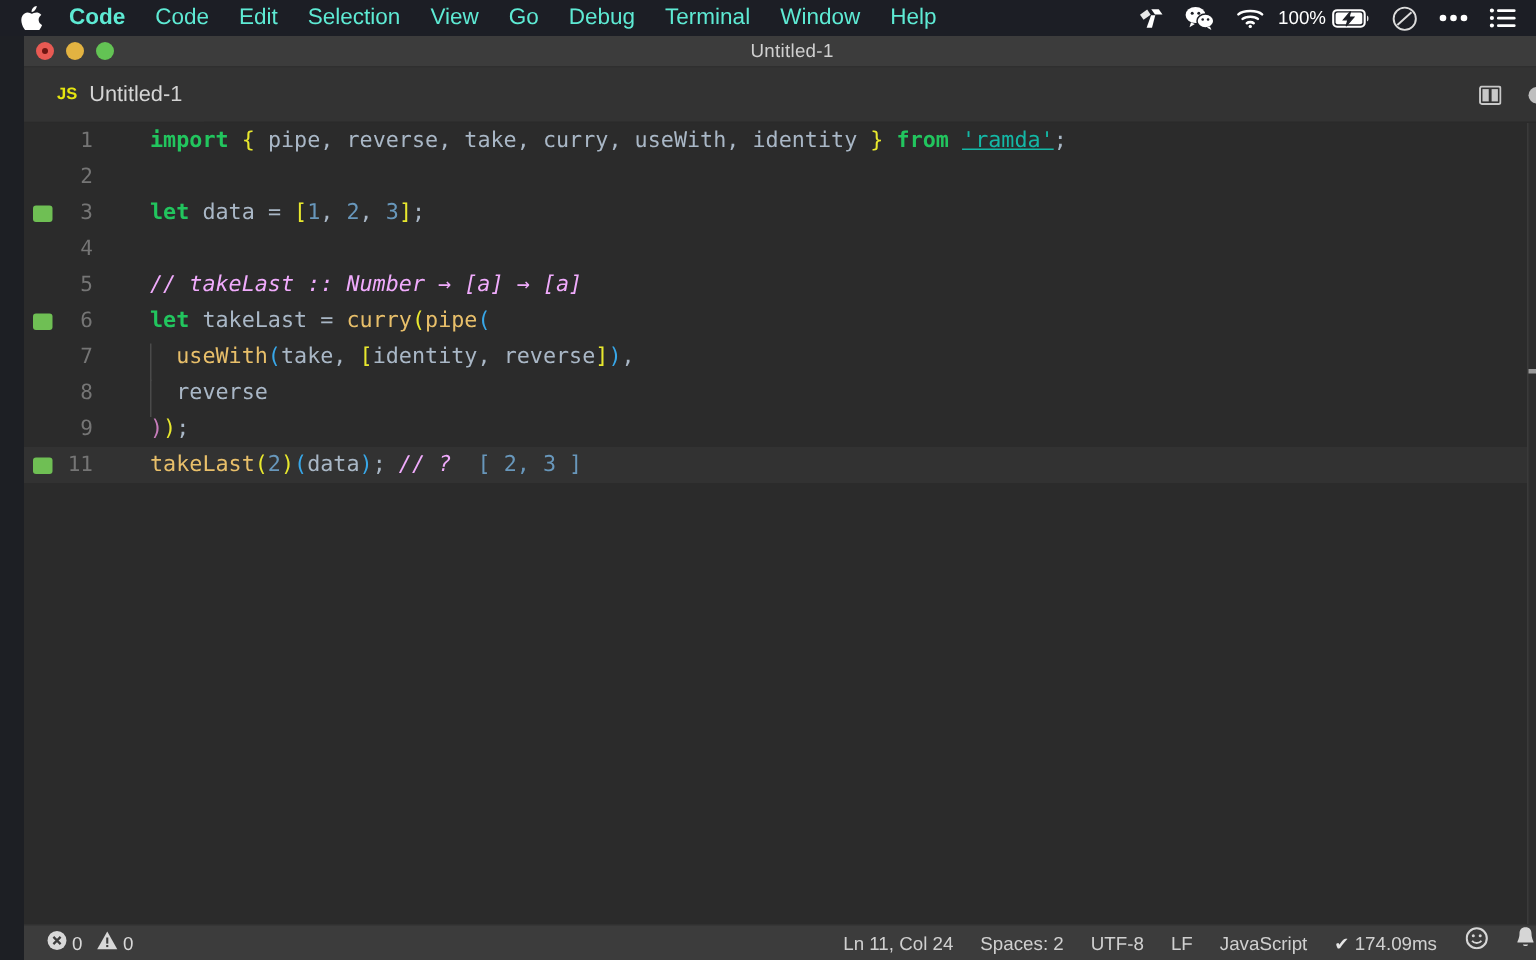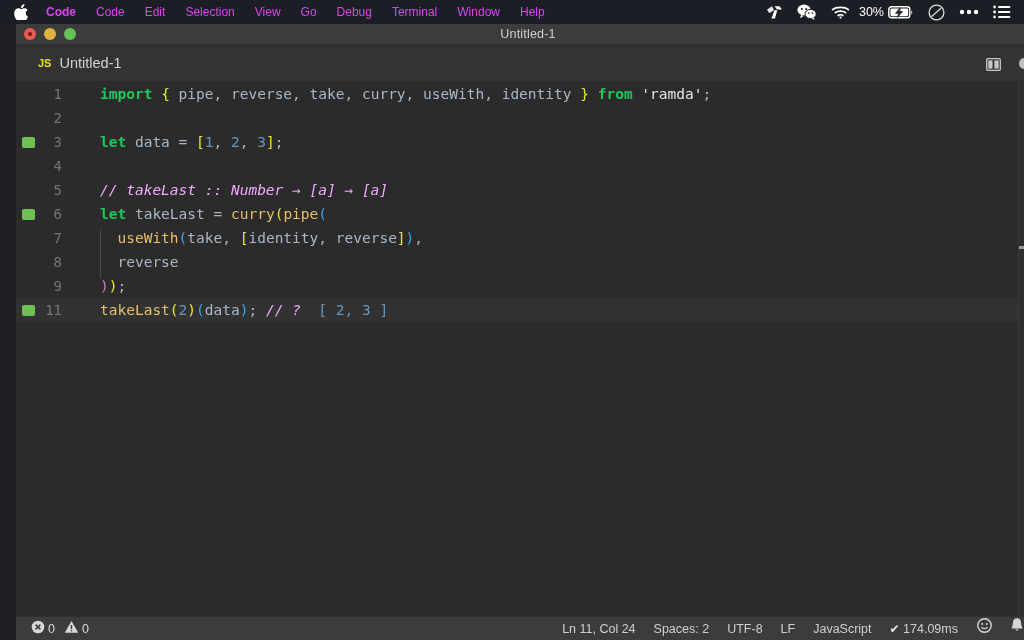--- a/index.html
+++ b/index.html
@@ -35,22 +35,22 @@
     right: 6px; top: 0; height: 24px;
     display: flex; align-items: center;
   }
   .apple-logo {
     width: 26px; display: flex; justify-content: center; align-items: center;
     margin-left: 8px; margin-right: 2px;
   }
   .menu-item {
     padding: 0 10px;
     line-height: 24px;
-    font-size: 12px;
-    color: #d946ef;
+    font-size: 15px;
+    color: #5eead4;
     white-space: nowrap;
     text-align: right;
   }
   .menu-item.bold { font-weight: bold; }
   .status-icon {
     display: flex; align-items: center; justify-content: center;
     margin: 0 7px;
     color: #ffffff;
   }
   .battery-text {
@@ -176,21 +176,21 @@
     left: 28px; top: -1px;
     width: 1px; height: 25px;
     background: #4a4a4a;
   }
 
   
   .kw      { color: #22c55e; font-weight: bold; }
   .ident   { color: #a9b7c6; }
   .fn      { color: #e8bf6a; }
   .num     { color: #6897bb; }
-  .str     { color: #e5e5e5; }
+  .str     { color: #14b8a6; text-decoration: underline; }
   .cmt     { color: #f0abfc; font-style: italic; }
   .br-y    { color: #e8e82e; }
   .br-b    { color: #38a7e8; }
   .br-m    { color: #c77dbb; }
   .punct   { color: #a9b7c6; }
   .res     { color: #6897bb; }
 
   
   .overview {
     position: absolute;
@@ -278,21 +278,21 @@
       <div class="status-icon">
         <svg width="19" height="14" viewBox="0 0 19 14" aria-hidden="true">
           <g fill="none" stroke="#ffffff" stroke-width="1.7" stroke-linecap="round">
             <path d="M1.6 4.6 C4.8 1.6 14.2 1.6 17.4 4.6"></path>
             <path d="M4.4 7.6 C6.6 5.6 12.4 5.6 14.6 7.6"></path>
             <path d="M7.2 10.5 C8.3 9.5 10.7 9.5 11.8 10.5"></path>
           </g>
           <circle cx="9.5" cy="12.6" r="1.1" fill="#ffffff"></circle>
         </svg>
       </div>
-      <div class="battery-text">30%</div>
+      <div class="battery-text">100%</div>
       <div class="status-icon" style="margin-left:0">
         <svg width="26" height="13" viewBox="0 0 26 13" aria-hidden="true">
           <rect x="0.8" y="0.8" width="21" height="11" rx="2.6" fill="none" stroke="#ffffff" stroke-width="1.4"></rect>
           <rect x="2.4" y="2.4" width="17.8" height="7.8" rx="1.4" fill="#ffffff"></rect>
           <path d="M23.4 4.4 L23.4 8.4 C24.6 8 24.6 4.8 23.4 4.4 Z" fill="#ffffff"></path>
           <path d="M12.4 1.6 L7.6 7.2 L10.6 7.2 L9.4 11.4 L14.6 5.4 L11.4 5.4 Z" fill="#1c1e25" stroke="#1c1e25" stroke-width=".8"></path>
         </svg>
       </div>
       <div class="status-icon">
         <svg width="17" height="17" viewBox="0 0 17 17" aria-hidden="true">

